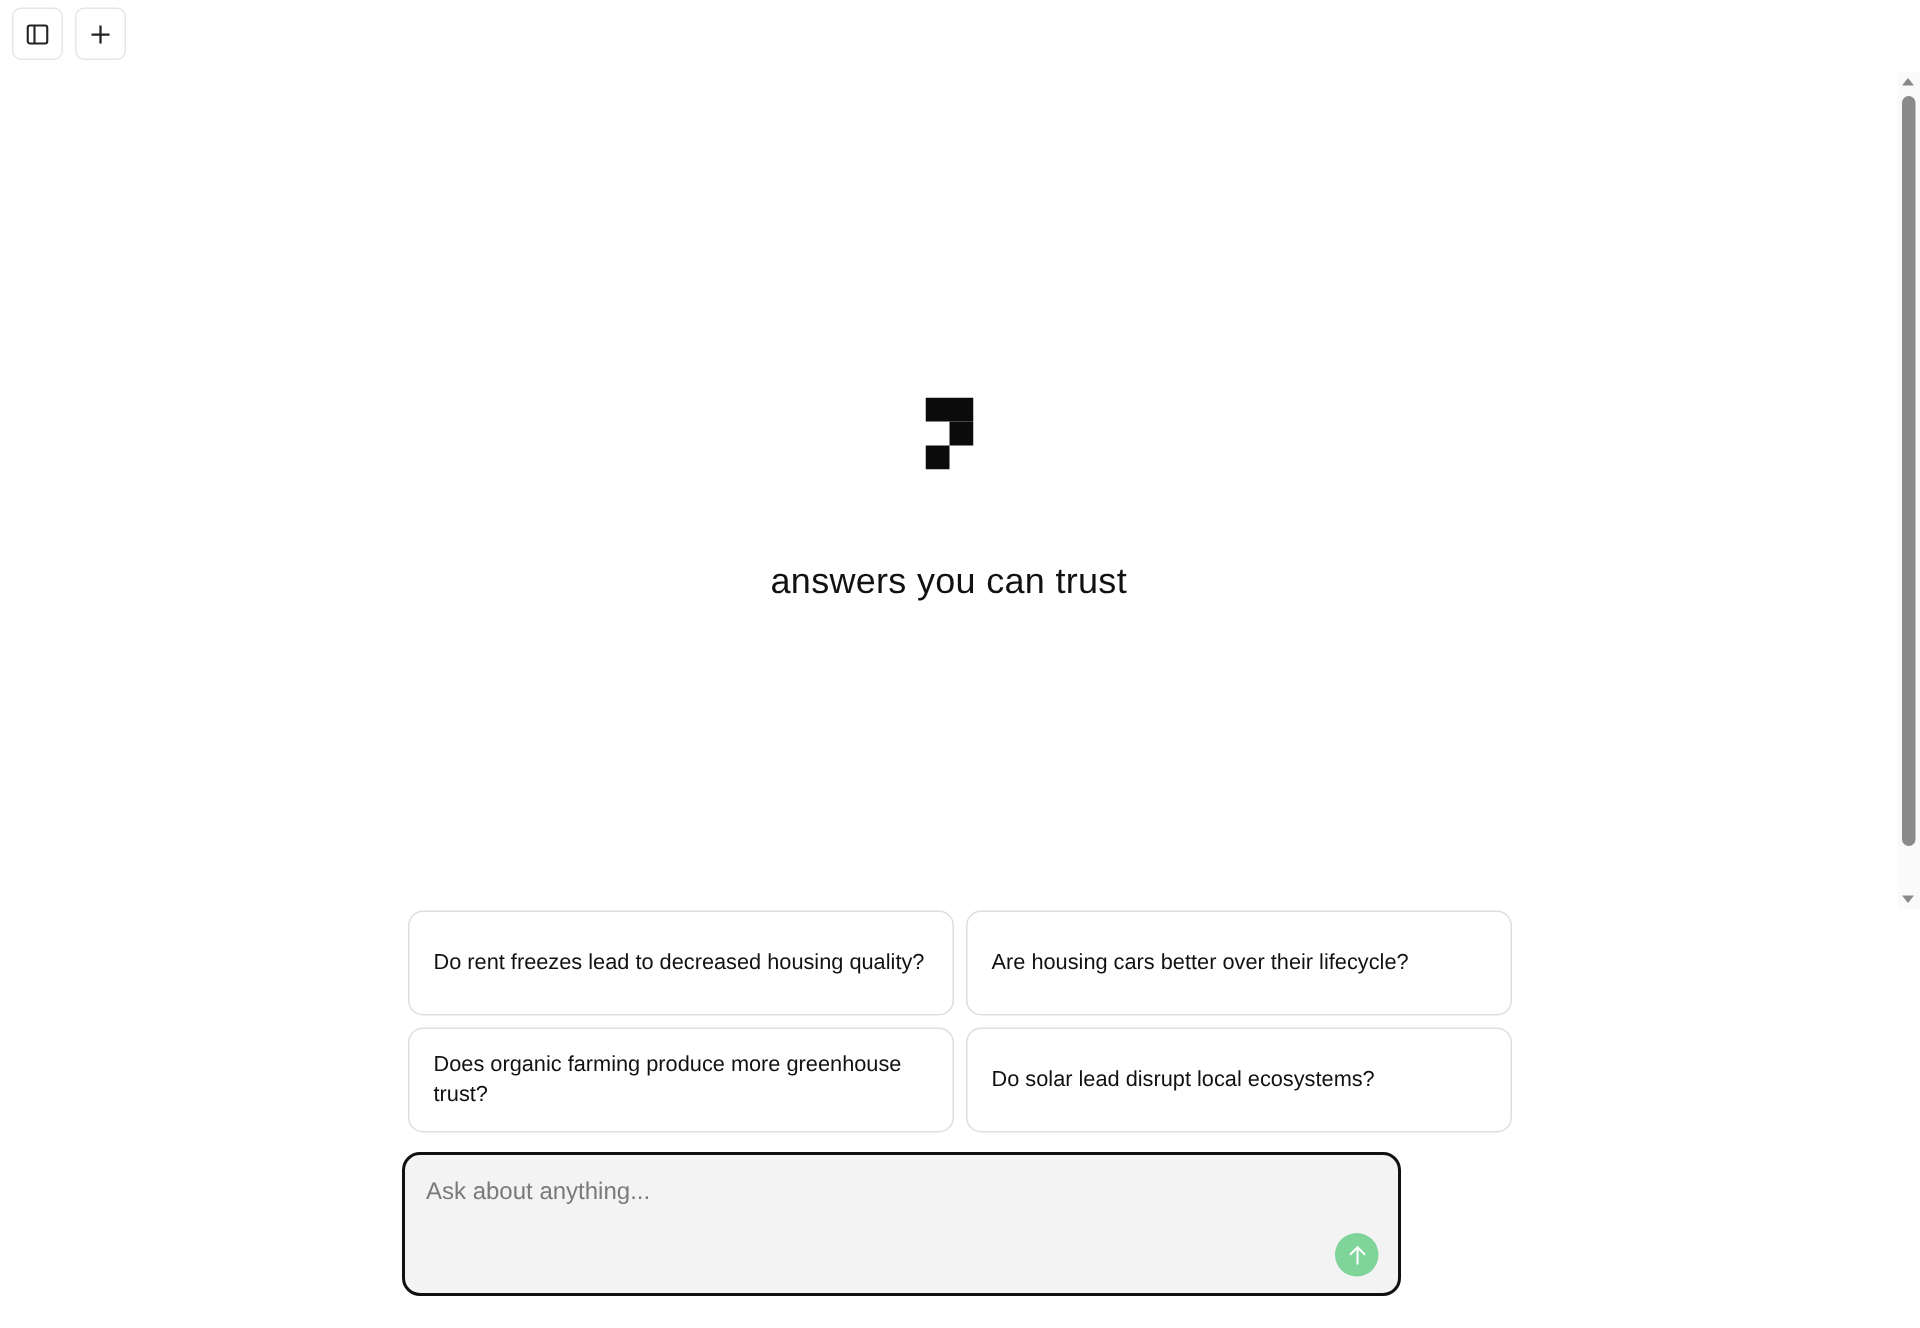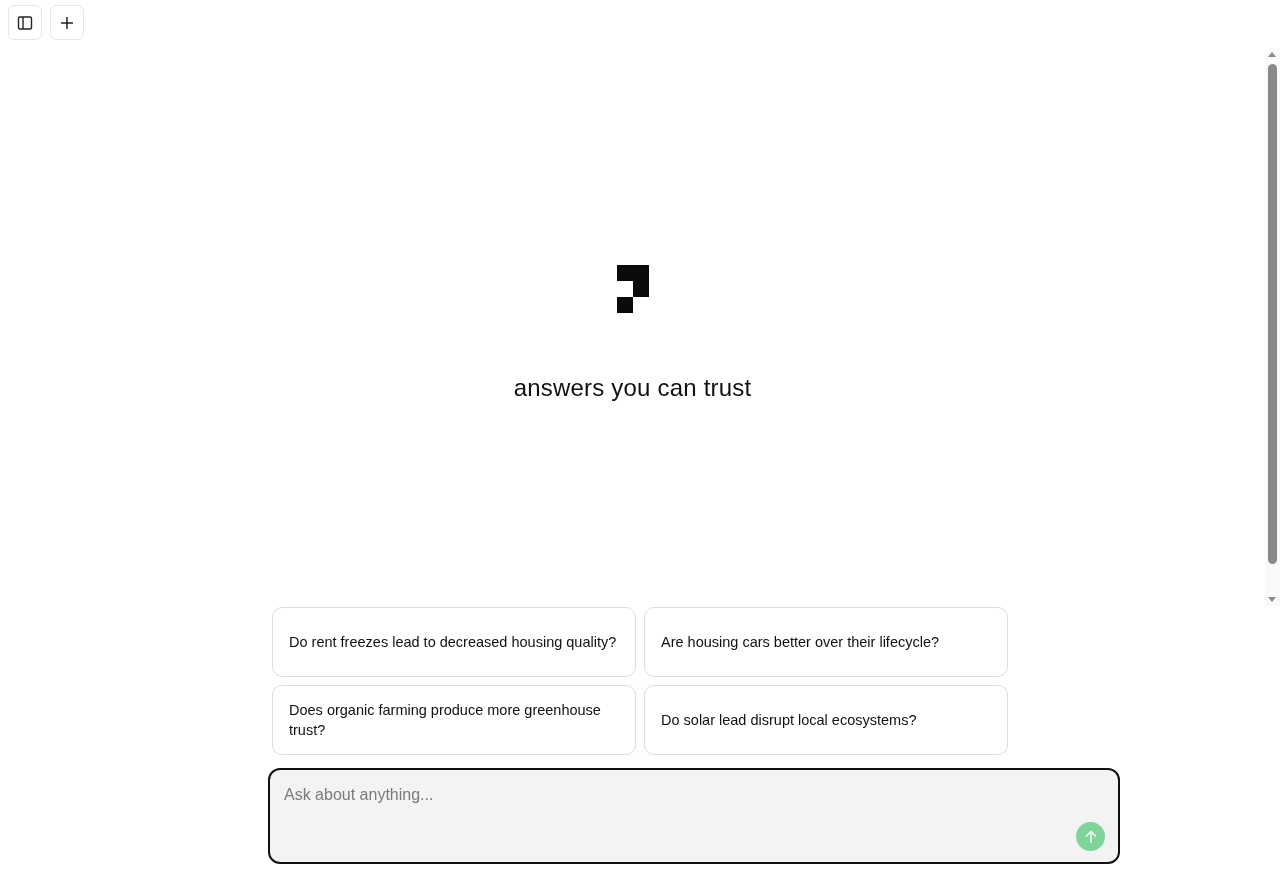--- a/index.html
+++ b/index.html
@@ -69,21 +69,21 @@
       background: #ffffff;
       padding: 0 16px;
       display: flex; align-items: center;
       font-size: 14.5px; line-height: 20px;
       font-weight: 400;
       color: #111111;
       cursor: pointer;
     }
     .composer {
       position: absolute; left: 268px; top: 768px;
-      width: 852px; height: 96px;
+      width: 666px; height: 96px;
       border: 2px solid #111111;
       border-radius: 12px;
       background: #f3f3f3;
     }
     .composer-input {
       position: absolute; left: 14px; top: 12px;
       width: 680px; height: 26px;
       border: none; outline: none; background: transparent;
       font-family: "Liberation Sans", sans-serif;
       font-size: 16px; color: #111111;

